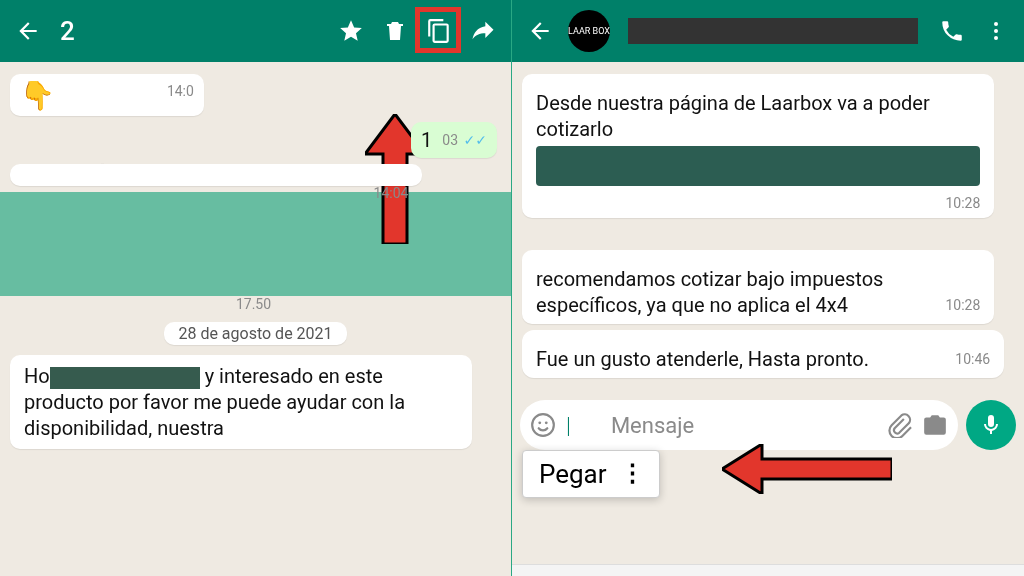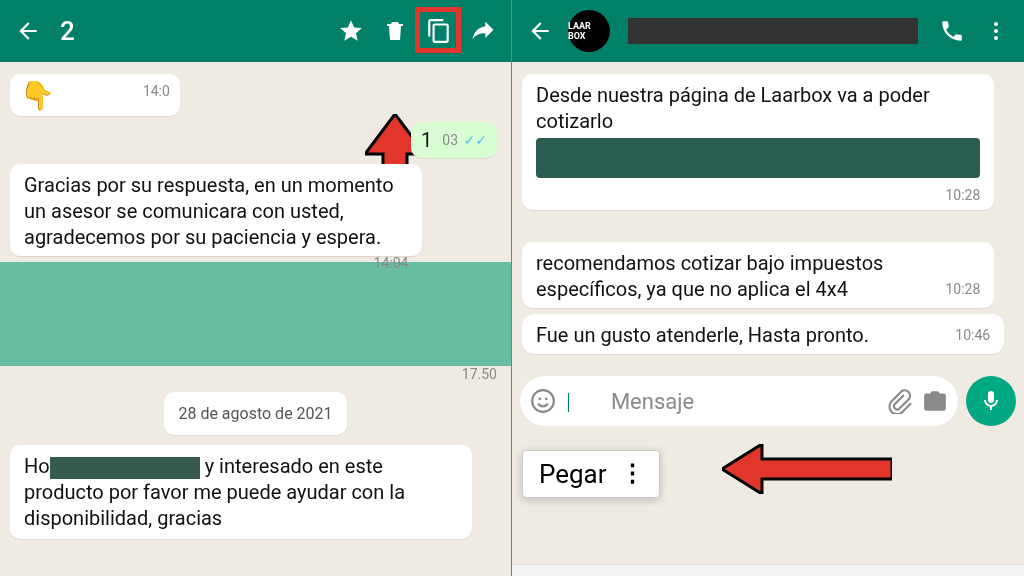--- a/index.html
+++ b/index.html
@@ -40,37 +40,37 @@
   .red-frame {
     position:absolute;
     border:5px solid #e2362c;
     inset:-4px -2px -2px -4px;
     pointer-events:none;
   }
   .avatar {
     width:42px; height:42px; border-radius:50%;
     background:#000 center/cover no-repeat;
     display:flex; align-items:center; justify-content:center;
-    color:#fff; font-size:9px; font-weight:bold;
+    color:#fff; font-size:9px; font-weight:normal;
     margin-left:4px;
   }
   .title-redact { height:26px; background:#333; flex:1; margin:0 10px 0 14px; }
   .chat {
     flex:1;
     background:#efeae2;
     background-image: radial-gradient(circle at 20% 20%, rgba(0,0,0,0.02) 0 2px, transparent 2px),
                       radial-gradient(circle at 70% 60%, rgba(0,0,0,0.02) 0 2px, transparent 2px);
     position: relative;
     overflow:hidden;
     padding: 6px 10px;
   }
   .bubble-in {
     background:#fff;
     border-radius:10px;
-    padding:8px 14px 6px 14px;
+    padding:16px 14px 6px 14px;
     margin:6px 0;
     max-width: 84%;
     font-size:20px;
     color:#111;
     line-height:1.3;
     box-shadow:0 1px 1px rgba(0,0,0,0.08);
     position:relative;
   }
   .bubble-out {
     background:#d9fdd3;
@@ -97,21 +97,21 @@
   .selected-bar {
     background:#2aa884b0;
     border-radius:0;
     height:104px;
     margin:4px -10px;
   }
   .date-chip {
     background:#fff;
     color:#555;
     font-size:16px;
-    padding:12px 14px;
+    padding:2px 14px;
     border-radius:10px;
     width:fit-content;
     margin:10px auto;
     box-shadow:0 1px 1px rgba(0,0,0,0.08);
   }
   .partial-bubble {
     background:#fff;
     border-radius:10px;
     padding:8px 14px;
     font-size:20px;
@@ -230,42 +230,41 @@
     </div>
 
     <div class="chat">
 
       <svg class="big-arrow" viewBox="0 0 60 130">
         <polygon points="30,0 60,40 42,40 42,130 18,130 18,40 0,40" fill="#e2362c" stroke="#000" stroke-width="3"></polygon>
       </svg>
 
       <div class="bubble-in" style="width:fit-content; padding:4px 10px 2px 10px;">
         <span class="emoji-hand">👇</span>
-        <span class="time" style="margin-left:88px;">14:0</span>
+        <span class="time" style="margin-left:112px;">14:0</span>
       </div>
 
       <div class="bubble-out" style="margin-right:4px;">
         <span>1</span>
         <span class="time"><span>03</span><span class="checks"> ✓✓</span></span>
       </div>
 
       <div class="bubble-in">
-        <span>Gracias por su respuesta, en un momento un asesor se comunicara con usted, agradecemos por su paciencia y espera.</span>
         <span class="time">14:04</span>
       </div>
 
       <div class="selected-bar"></div>
       <div style="height:20px;"></div>
-      <div class="small-time-only" style="margin-top:-24px;">17.50</div>
+      <div class="small-time-only" style="margin-top:-24px;text-align:center;">17.50</div>
 
       <div class="date-chip">28 de agosto de 2021</div>
 
       <div class="partial-bubble">
         <span>Ho</span><span class="red-inline"></span>
-        <span>y interesado en este producto por favor me puede ayudar con la disponibilidad, gracias</span>
+        <span>y interesado en este producto por favor me puede ayudar con la disponibilidad, nuestra</span>
       </div>
     </div>
   </div>
 
   <div class="phone">
     <div class="header">
       <div class="hicon">
         <svg width="26" height="26" viewBox="0 0 24 24">
             <path d="M20 11H7.8l5.6-5.6L12 4l-8 8 8 8 1.4-1.4L7.8 13H20z"></path>
           </svg>

